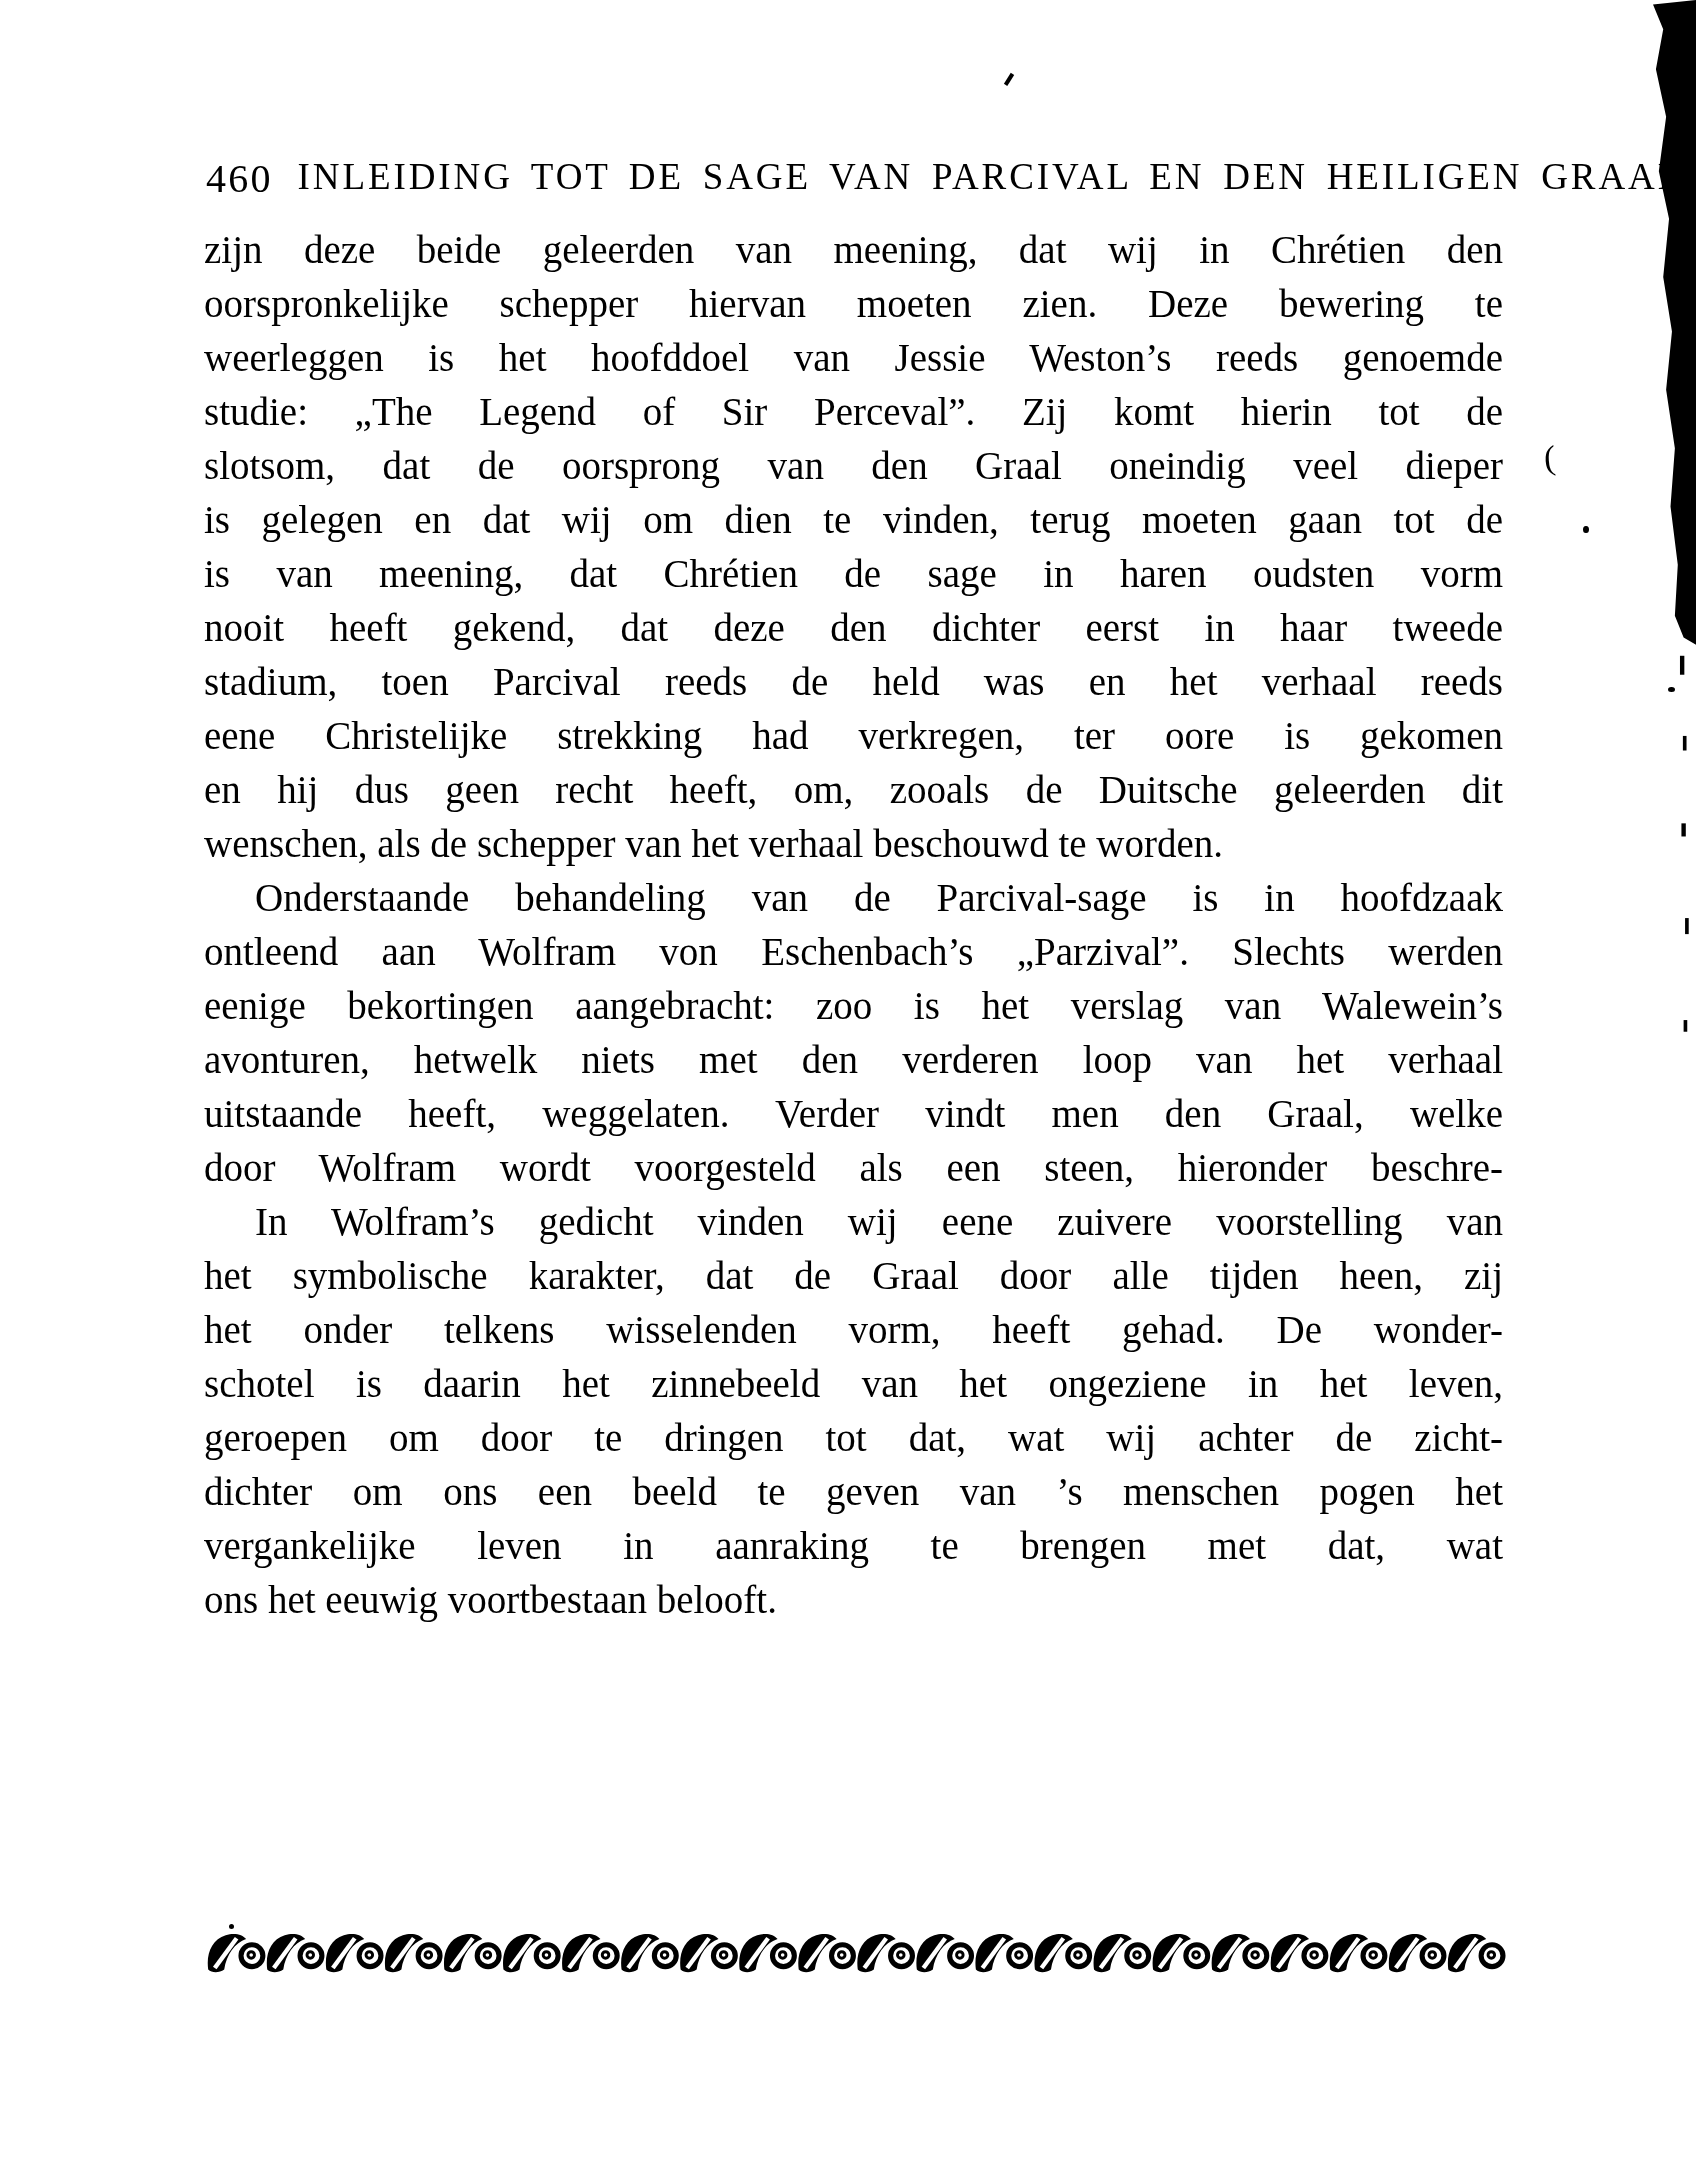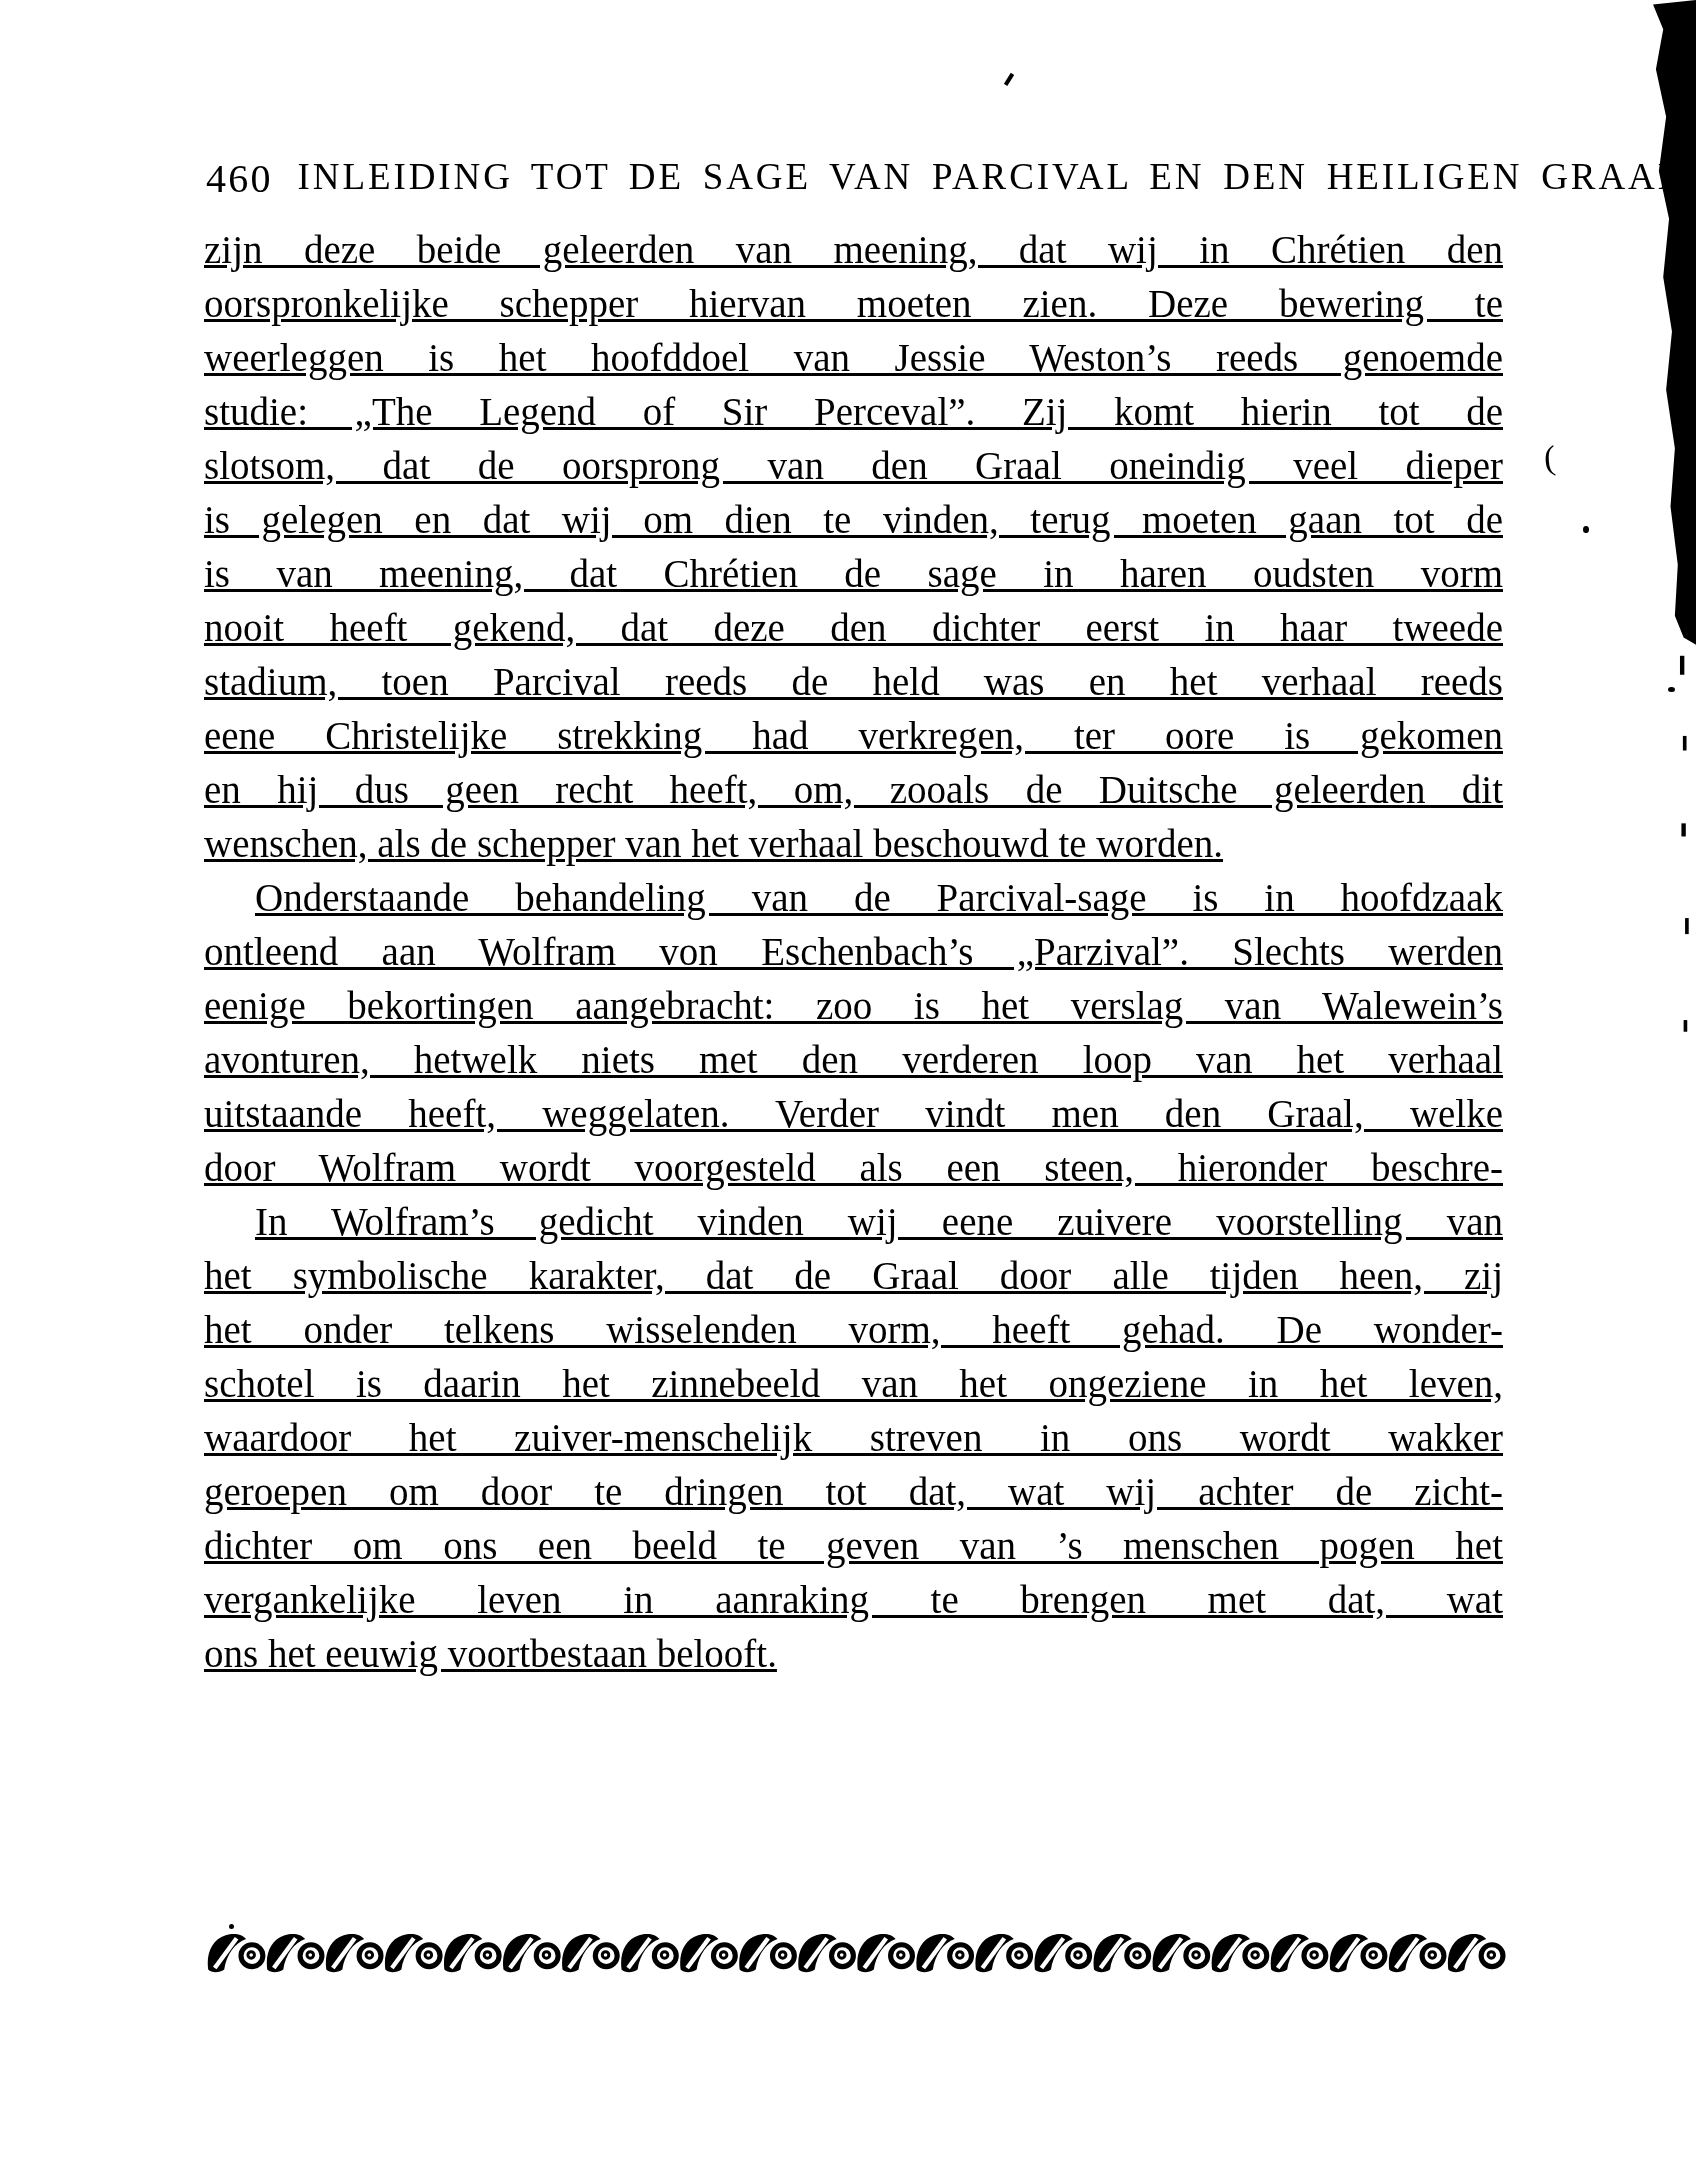--- a/index.html
+++ b/index.html
@@ -23,21 +23,21 @@
     flex:1;
     font-size:37px; letter-spacing:2.9px; word-spacing:6.6px;
     text-align:justify; text-align-last:justify;
   }
   .body-text {
     position:absolute; left:204px; top:223px; width:1299px;
     font-size:39px; line-height:54px;
   }
   .line {
     text-align:justify; text-align-last:justify;
-    height:54px; overflow:visible; white-space:normal;text-decoration:underline;
+    height:54px; overflow:visible; white-space:normal;
   }
   .line.para-end { text-align-last:left; }
   .line.indent { text-indent:51px; }
   .ornament {
     position:absolute; left:206px; top:1933px;
   }
   .scan-edge {
     position:absolute; right:0; top:0;
   }
   .speck { position:absolute; background:#000; border-radius:50%; }
@@ -76,21 +76,20 @@
       <div class="line indent">Onderstaande behandeling van de Parcival-sage is in hoofdzaak</div>
       <div class="line">ontleend aan Wolfram von Eschenbach’s „Parzival”. Slechts werden</div>
       <div class="line">eenige bekortingen aangebracht: zoo is het verslag van Walewein’s</div>
       <div class="line">avonturen, hetwelk niets met den verderen loop van het verhaal</div>
       <div class="line">uitstaande heeft, weggelaten. Verder vindt men den Graal, welke</div>
       <div class="line">door Wolfram wordt voorgesteld als een steen, hieronder beschre-</div>
       <div class="line indent">In Wolfram’s gedicht vinden wij eene zuivere voorstelling van</div>
       <div class="line">het symbolische karakter, dat de Graal door alle tijden heen, zij</div>
       <div class="line">het onder telkens wisselenden vorm, heeft gehad. De wonder-</div>
       <div class="line">schotel is daarin het zinnebeeld van het ongeziene in het leven,</div>
-      <div class="line">waardoor  het zuiver-menschelijk streven in ons wordt wakker</div>
       <div class="line">geroepen om door te dringen tot dat, wat wij achter de zicht-</div>
       <div class="line">dichter om ons een beeld te geven van ’s menschen pogen het</div>
       <div class="line">vergankelijke leven in aanraking te brengen met dat, wat</div>
       <div class="line para-end">ons het eeuwig voortbestaan belooft.</div>
     </main>
 
   <svg class="ornament" width="1305" height="41" viewBox="0 0 1790 56" xmlns="http://www.w3.org/2000/svg">
     <defs>
       <g id="wave-motif">
         <path d="M3,50 C0,28 8,9 27,3 C39,-1 50,2 55,8 C40,13 28,29 25,50 C18,55 8,55 3,50 Z" fill="#000"></path>

